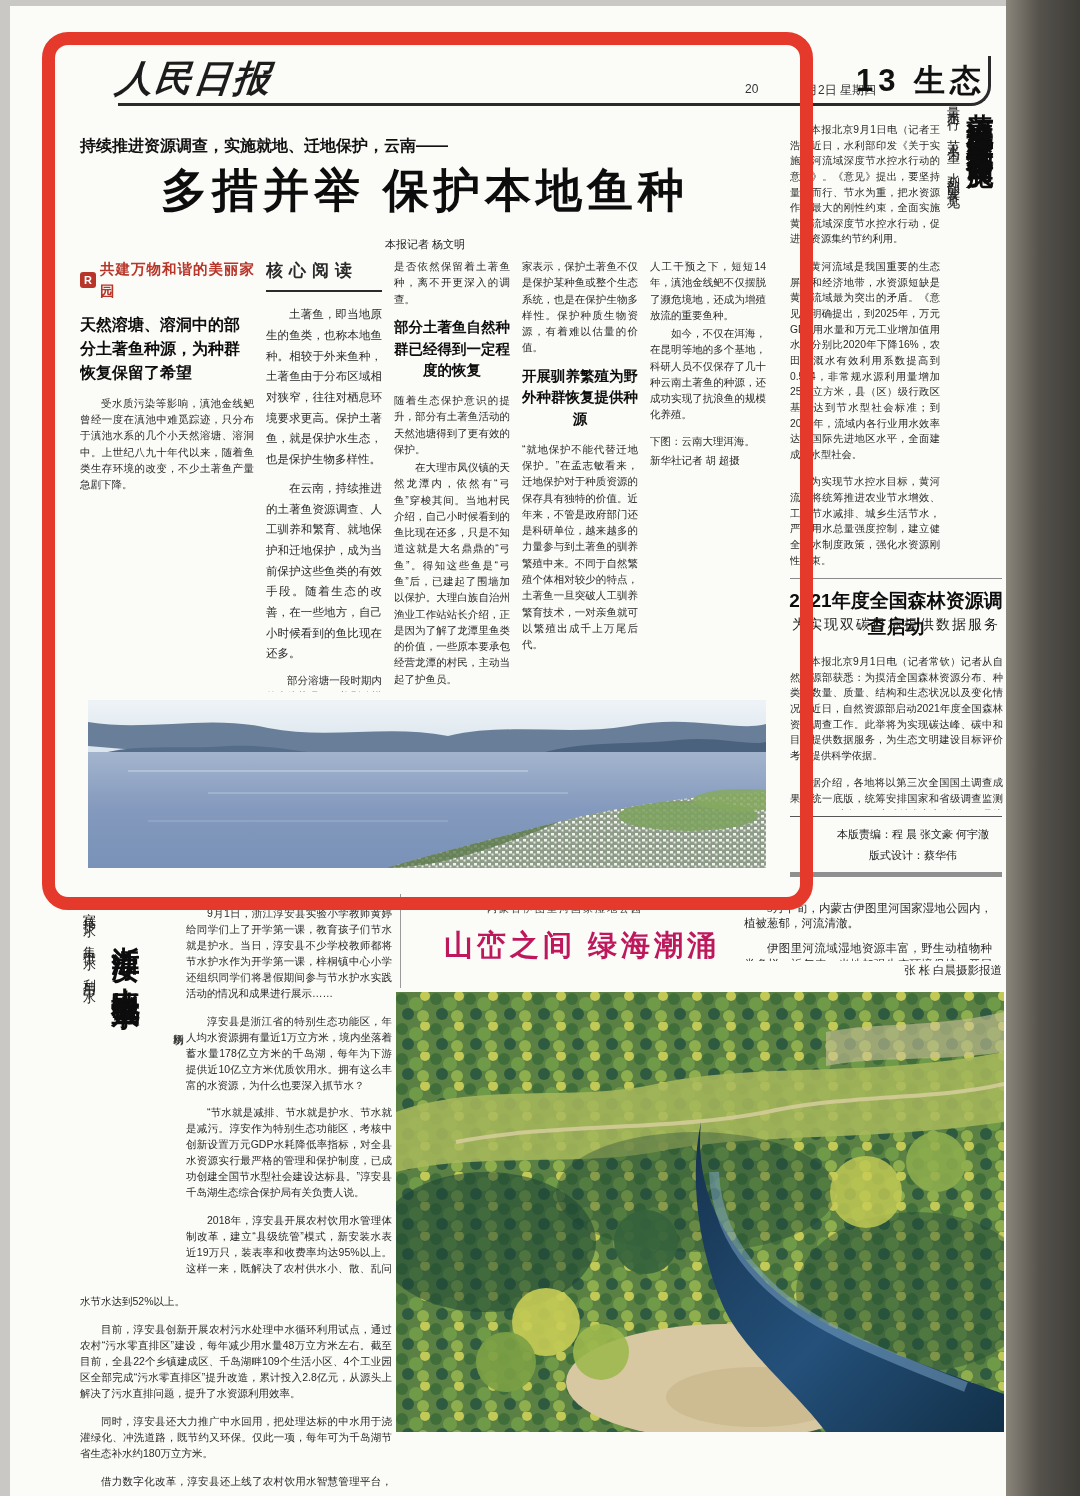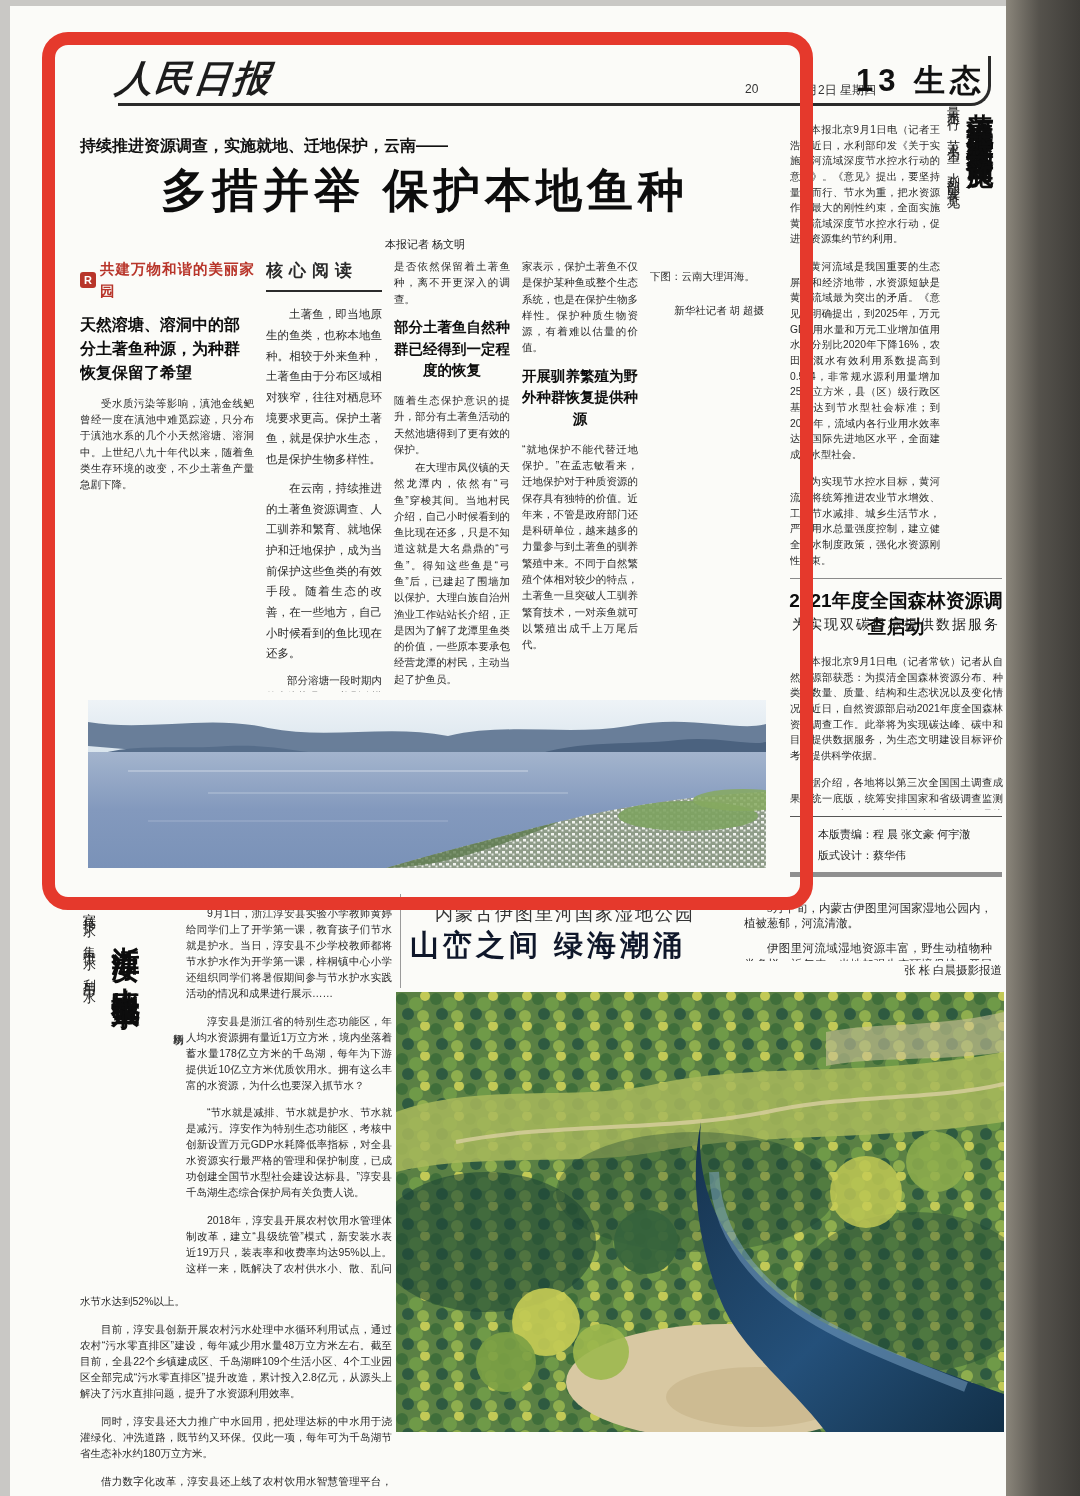--- a/index.html
+++ b/index.html
@@ -30,31 +30,31 @@
        align-items:center;gap:4px;margin-bottom:10px;}
   .series-logo{display:inline-block;width:16px;height:16px;background:#b8352a;color:#fff;
        font-size:11px;font-weight:bold;text-align:center;line-height:16px;border-radius:3px;flex:0 0 auto;}
   .core-label{font-size:17px;font-weight:bold;letter-spacing:6px;margin-bottom:6px;}
   .core-rule{border-top:2px solid #2b2b2b;margin:0 0 12px 0;}
   .core-text p{font-size:11.5px;line-height:1.8;margin-bottom:8px;}
   .sub{font-weight:bold;text-align:center;color:#0d0d0d;line-height:1.5;margin:10px 0;}
   .sub1{font-size:16px;text-align:left;}
   .sub23{font-size:14.5px;}
   .photo-credit{margin-top:10px;font-size:10.5px;}
-  .photo-credit .l2{text-align:right;padding-right:2px;margin-top:18px;}
+  .photo-credit .l2{text-align:left;padding-right:2px;margin-top:3px;}
   .rcol-body{font-size:10.3px;line-height:1.52;text-align:justify;overflow:hidden;}
   .rcol-body p{margin:12px 0 2px 0;text-indent:2em;}
   .vert{writing-mode:vertical-rl;text-orientation:upright;}
   .hr-thin{border-top:1px solid #8a8a8a;}
-  .credits{font-size:11px;line-height:1.9;color:#222;}
+  .credits{font-size:11px;line-height:1.9;color:#222;text-align:center;}
   .thickbar{background:#8f8f8f;height:5px;}
   .vkicker{font-size:13px;letter-spacing:4px;color:#1d1d1d;}
   .vheadline{font-size:27px;font-weight:bold;color:#0d0d0d;letter-spacing:3px;}
-  .feat-kicker{font-size:18px;color:#333;letter-spacing:2px;text-align:center;}
-  .feat-headline{font-size:29px;font-weight:bold;letter-spacing:4px;text-align:left;color:#0f172a;}
+  .feat-kicker{font-size:10px;color:#333;letter-spacing:2px;text-align:center;}
+  .feat-headline{font-size:29px;font-weight:bold;letter-spacing:4px;text-align:right;color:#be185d;}
   .caption{font-family:"Liberation Serif",serif;font-size:11.5px;line-height:1.32;
        text-align:justify;overflow:hidden;}
   .caption p{margin:10px;text-indent:2em;}
   .caption-credit{font-family:"Liberation Serif",serif;font-size:11.5px;text-align:right;padding-right:14px;}
   .vline{border-left:1px solid #9a9a9a;}
   svg{display:block;}
 </style>
 </head>
 <body>
 
@@ -107,20 +107,24 @@
 
 <div class="abs col noindent-first" style="left:522px;width:116px;">
   <p>家表示，保护土著鱼不仅是保护某种鱼或整个生态系统，也是在保护生物多样性。保护种质生物资源，有着难以估量的价值。</p>
   <div class="sub sub23">开展驯养繁殖为野外种群恢复提供种源</div>
   <div>
       <p>“就地保护不能代替迁地保护。”在孟志敏看来，迁地保护对于种质资源的保存具有独特的价值。近年来，不管是政府部门还是科研单位，越来越多的力量参与到土著鱼的驯养繁殖中来。不同于自然繁殖个体相对较少的特点，土著鱼一旦突破人工驯养繁育技术，一对亲鱼就可以繁殖出成千上万尾后代。</p>
     </div>
 </div>
 
 <div class="abs col noindent-first" style="left:650px;width:116px;">
+  <div>
+      <p>人工干预之下，短短14年，滇池金线鲃不仅摆脱了濒危境地，还成为增殖放流的重要鱼种。</p>
+      <p>如今，不仅在洱海，在昆明等地的多个基地，科研人员不仅保存了几十种云南土著鱼的种源，还成功实现了抗浪鱼的规模化养殖。</p>
+    </div>
   <div class="photo-credit">
     <div>下图：云南大理洱海。</div>
     <div class="l2">新华社记者  胡  超摄</div>
   </div>
 </div>
 
 <div class="abs" style="left:88px;top:700px;width:678px;height:168px;">
   <svg width="678" height="168" viewBox="0 0 678 168">
     <defs>
       <linearGradient id="sky" x1="0" y1="0" x2="0" y2="1">

